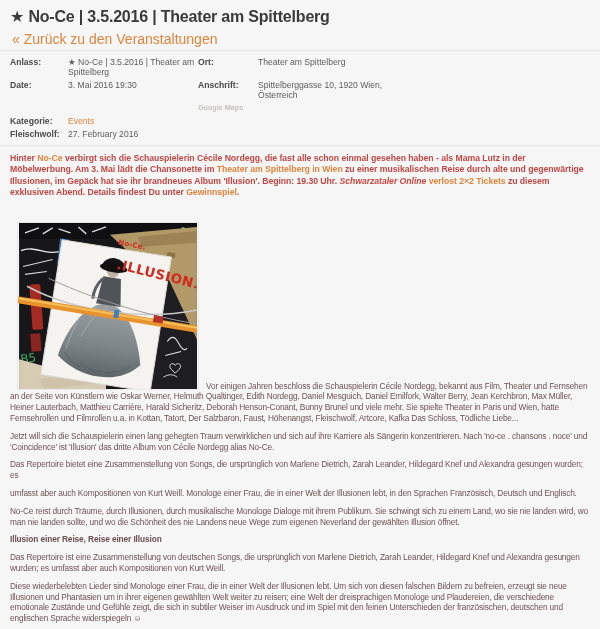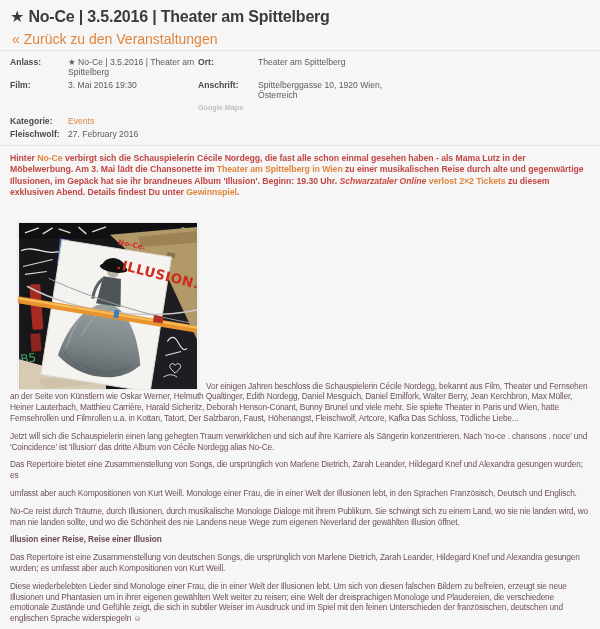--- a/index.html
+++ b/index.html
@@ -66,21 +66,21 @@
   <a class="back-link">« Zurück zu den Veranstaltungen</a>
 
   <hr class="rule">
 
   <div class="meta">
     <div class="label">Anlass:</div>
     <div class="value">★ No-Ce | 3.5.2016 | Theater am Spittelberg</div>
     <div class="label">Ort:</div>
     <div class="value">Theater am Spittelberg</div>
 
-    <div class="label">Film:</div>
+    <div class="label">Date:</div>
     <div class="value">3. Mai 2016 19:30</div>
     <div class="label">
       <div>Anschrift:</div>
       <div class="gmaps">Google Maps</div>
     </div>
     <div class="value">Spittelberggasse 10, 1920 Wien, Österreich</div>
 
     <div class="label">Kategorie:</div>
     <div class="value link">Events</div>
     <div></div>

